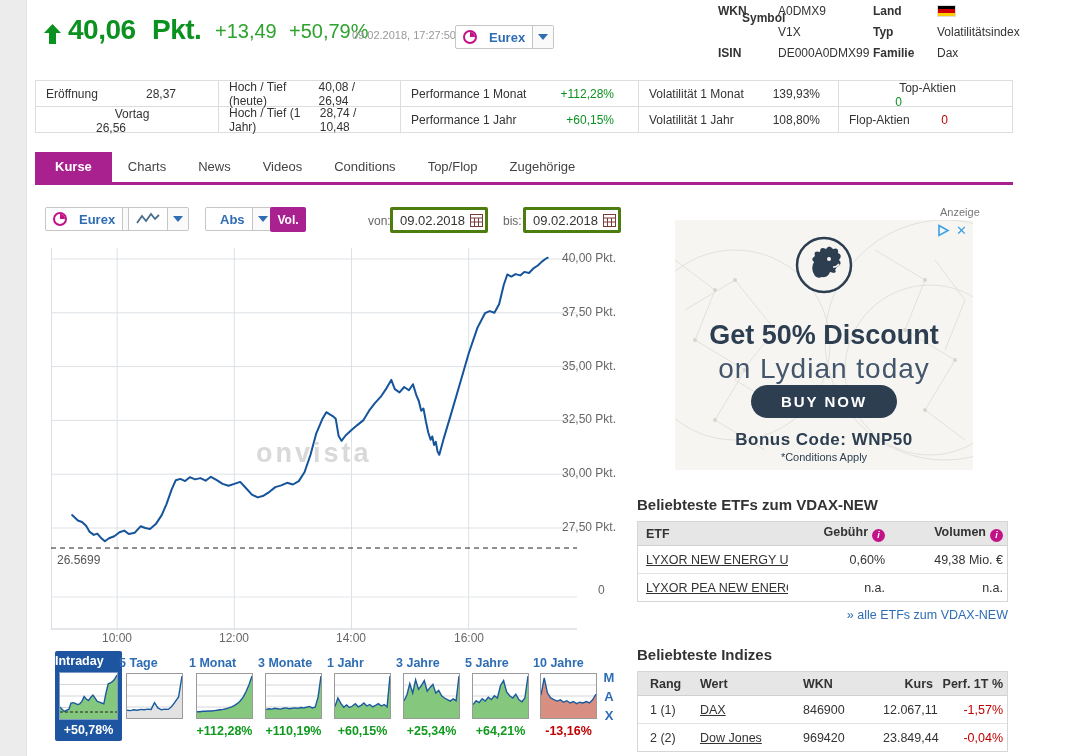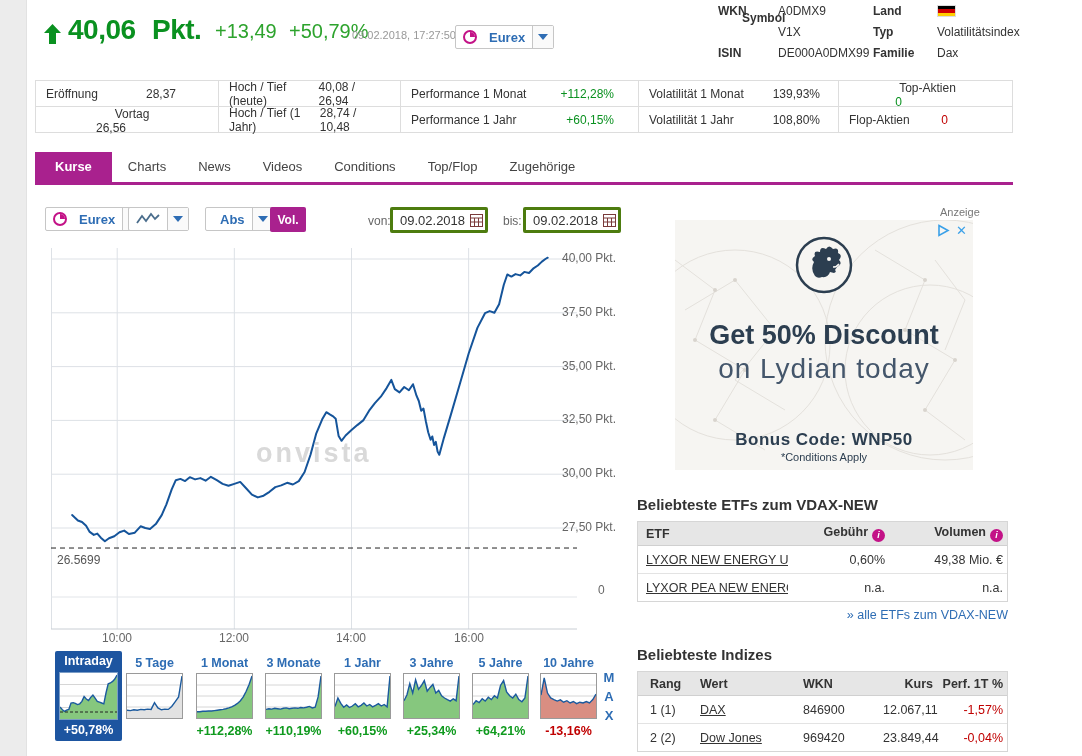--- a/index.html
+++ b/index.html
@@ -68,21 +68,21 @@
   .rt-head{display:flex;background:#e6e6e6;height:23px;align-items:center;font-weight:bold;border-bottom:1px solid #d0d0d0;}
   .rt-row{display:flex;height:27px;align-items:center;border-bottom:1px solid #e3e3e3;}
   .rt-row:last-child{border-bottom:none;}
   .ilink{color:#333;text-decoration:underline;cursor:pointer;}
   .info-i{display:inline-flex;align-items:center;justify-content:center;width:13px;height:13px;border-radius:50%;
           background:#c31287;color:#fff;font-size:9px;font-weight:bold;font-style:italic;margin-left:4px;vertical-align:-2px;cursor:pointer;}
   .more-link{font-size:12.5px;color:#2e6db4;cursor:pointer;}
   .perf-red{color:#c00000;}.perf-green{color:#0f9a1e;}
 
   
-  .tf-label{font-size:12.5px;font-weight:bold;color:#2e6db4;text-align:center;cursor:pointer;}
+  .tf-label{font-size:12.5px;font-weight:bold;color:#2e6db4;cursor:pointer;}
   .tf-box{background:#fff;border:1px solid #9a9a9a;box-sizing:border-box;cursor:pointer;}
   .tf-perf{font-size:12.5px;font-weight:bold;text-align:center;}
   .tf-sel{background:#1d55a0;border-radius:2px;}
   .maxcol{font-size:13px;font-weight:bold;color:#2e6db4;line-height:19px;text-align:center;cursor:pointer;}
 </style>
 </head>
 <body>
 
 <div class="page">
   <div class="abs left-strip"></div>
@@ -401,20 +401,23 @@
     <div class="abs" style="left:118px;top:14px;">
       <svg width="62" height="62" viewBox="0 0 62 62">
         <circle cx="31" cy="31" r="27" fill="#f6f5f2" stroke="#2c3e50" stroke-width="2.5"></circle>
         <path fill="#2c3e50" d="M22 42 Q17 35 21 28 Q17 25 22 22 Q20 16 27 18 Q27 12 33 15 Q36 10 40 15 Q46 13 45 19 Q50 21 46 26 Q50 30 44 33 L42 36 Q44 38 41 39 L37 38 Q35 44 29 43 Q25 45 22 42 Z"></path>
         <circle cx="36" cy="25" r="2" fill="#f6f5f2"></circle>
         <path d="M40 33 Q44 33 46 30" stroke="#f6f5f2" stroke-width="1.5" fill="none"></path>
       </svg>
     </div>
     <div class="abs ad-center ad-headline" style="top:100px;">Get 50% Discount</div>
     <div class="abs ad-center ad-sub" style="top:133px;">on Lydian today</div>
+    <div class="abs ad-center" style="top:165px;">
+      <button class="ad-cta">BUY NOW</button>
+    </div>
     <div class="abs ad-center ad-bonus" style="top:210px;">Bonus Code: WNP50</div>
     <div class="abs ad-center ad-cond" style="top:231px;">*Conditions Apply</div>
   </div>
 
   <div class="abs sec-title" style="left:637px;top:496px;">Beliebteste ETFs zum VDAX-NEW</div>
   <div class="abs rtable" style="left:637px;top:521px;" id="etf-table">
       <div class="rt-head">
         <span style="flex:1;padding-left:8px;">ETF</span>
         <span style="width:84px;text-align:right;">Gebühr<span class="info-i">i</span></span>
         <span style="width:118px;text-align:right;padding-right:4px;">Volumen<span class="info-i">i</span></span>

